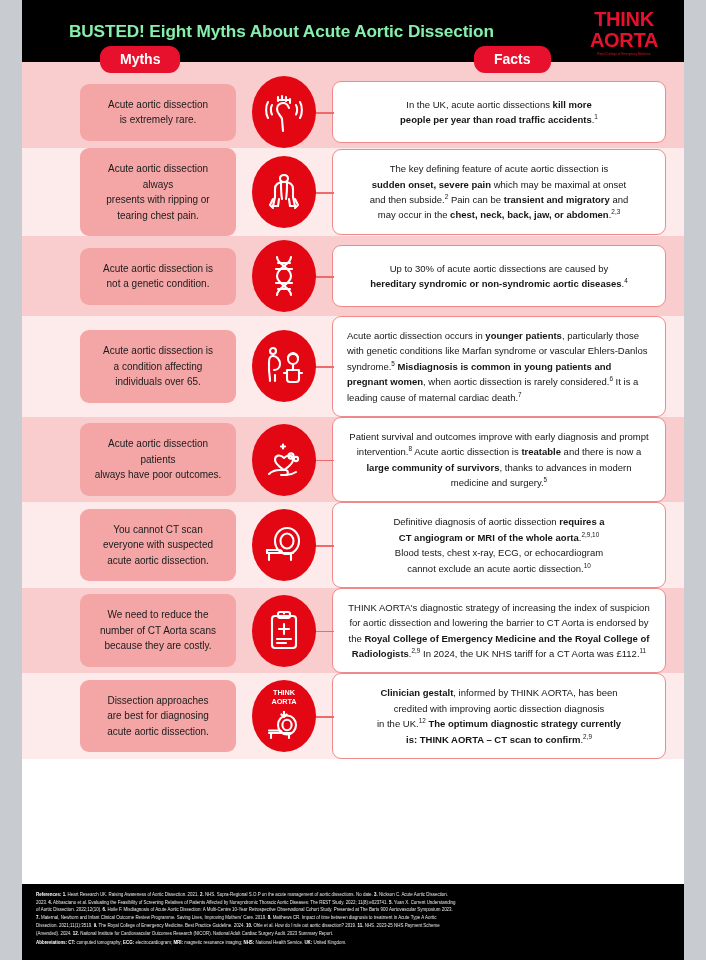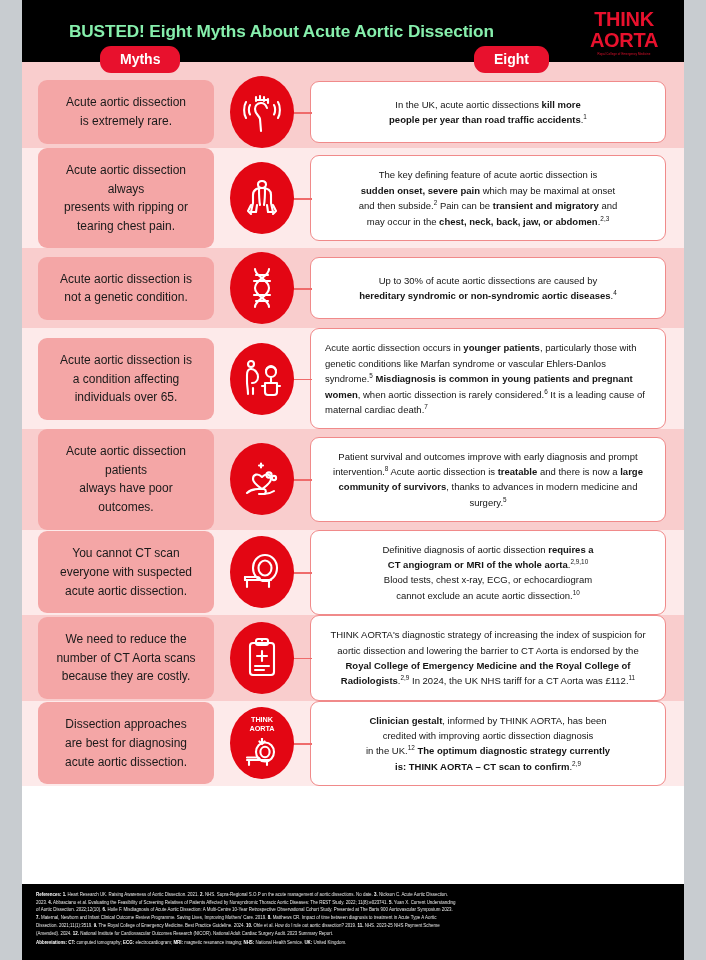--- a/index.html
+++ b/index.html
@@ -84,27 +84,27 @@
     display: flex;
     align-items: center;
     padding: 0 18px 0 0;
     min-height: 80px;
   }
   .row.odd  { background: #f9cdcd; }
   .row.even { background: #fdeaea; }
   .row-1 { padding-top: 14px; }
 
   .myth-box {
-    width: 176px;
-    margin-left: 16px;
+    width: 156px;
+    margin-left: 58px;
     background: #f4a6a6;
     border-radius: 9px;
     padding: 13px 12px;
     text-align: center;
-    font-size: 12px;
+    font-size: 10px;
     line-height: 1.55;
     color: #1a1a1a;
   }
   .myth-box b { font-weight: normal; }
 
   .icon-cell {
     width: 96px;
     display: flex;
     align-items: center;
     justify-content: center;
@@ -189,21 +189,21 @@
     <div class="header-title">BUSTED! Eight Myths About Acute Aortic Dissection</div>
     <div class="logo">
       <span class="logo-think">THINK</span>
       <span class="logo-aorta">AORTA</span>
       <span class="logo-sub">Royal College of Emergency Medicine</span>
     </div>
   </div>
 
   <div class="pill-bar">
     <div class="pill pill-myths">Myths</div>
-    <div class="pill pill-facts">Eight</div>
+    <div class="pill pill-facts">Facts</div>
   </div>
 
   <div class="rows" id="rows-container">
         <div class="row odd row-1">
           <div class="myth-box">Acute aortic dissection<br>is extremely <b>rare</b>.</div>
           <div class="icon-cell">
             <div class="icon-circle">
               <svg width="42" height="46" viewBox="0 0 42 46">
       <g fill="none" stroke="#fff" stroke-width="2.1" stroke-linecap="round" stroke-linejoin="round">
         <path d="M20 14c-4 0-6 3-6 6 0 5 4 6 5 10l1 12"></path>

